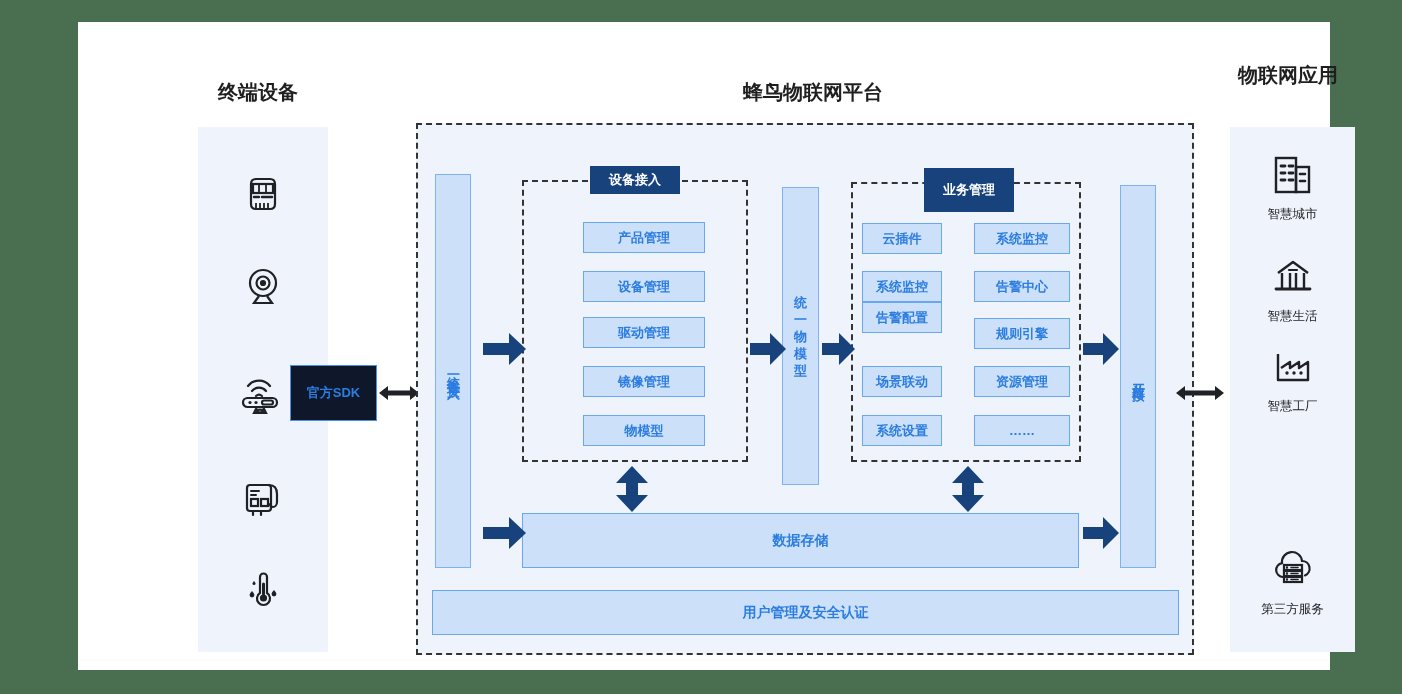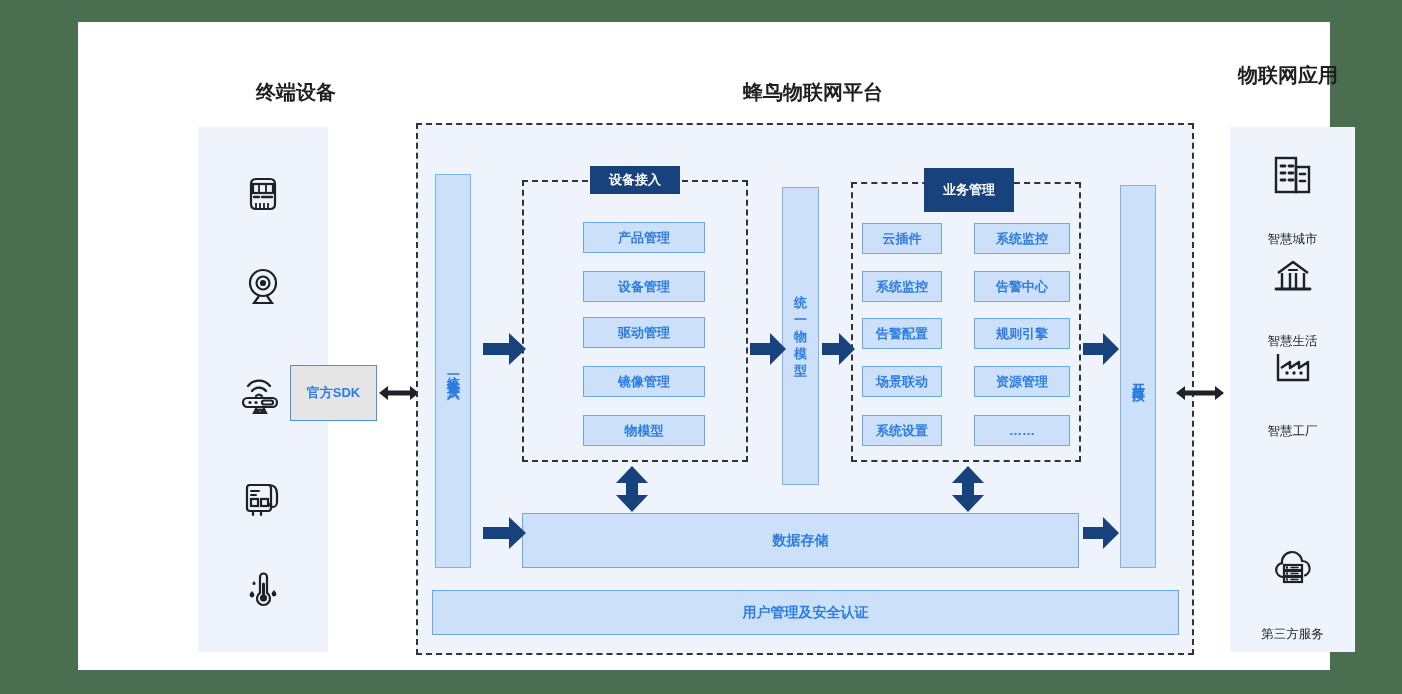--- a/index.html
+++ b/index.html
@@ -13,40 +13,40 @@
   .card {
     position:absolute; left:78px; top:22px;
     width:1252px; height:648px;
     background:#ffffff;
   }
   
   .col-title {
     position:absolute; font-size:20px; font-weight:bold; color:#1f1f1f;
     white-space:nowrap;
   }
-  #title-terminal { left:140px; top:57px;margin-left:38px; }
+  #title-terminal { left:140px; top:57px; }
   #title-platform { left:665px; top:57px; }
   #title-apps     { left:1160px; top:40px; }
 
   
   .panel-light { position:absolute; background:#eef3fc; }
   #terminal-panel { left:120px; top:105px; width:130px; height:525px; }
   #apps-panel     { left:1152px; top:105px; width:125px; height:525px; }
 
   
   .dev-icon {
     position:absolute; left:120px; width:130px; height:72px;
     display:flex; align-items:center; justify-content:center;
   }
   .dev-icon svg { display:block; }
 
   
   #sdk-box {
     position:absolute; left:212px; top:343px; width:87px; height:56px;
-    background:#e5e5e5; border:1px solid #4a90e8;
+    background:#0f172a; border:1px solid #4a90e8;
     display:flex; align-items:center; justify-content:center;
     font-size:13px; color:#2b7de0; font-weight:bold;
   }
 
   
   #platform-box {
     position:absolute; left:338px; top:101px; width:778px; height:532px;
     border:2px dashed #333; background:#eef3fc;
   }
 
@@ -110,21 +110,21 @@
   #bar-storage  { left:444px; top:491px; width:557px; height:55px; }
   #bar-security { left:354px; top:568px; width:747px; height:45px; }
 
   
   .arrow { position:absolute; }
   .arrow svg { display:block; }
 
   
   .app-item {
     position:absolute; left:1152px; width:125px;
-    display:flex; flex-direction:column; align-items:center;gap:25px;
+    display:flex; flex-direction:column; align-items:center;
   }
   .app-label { font-size:12.5px; color:#1f1f1f; margin-top:4px; white-space:nowrap; }
 </style>
 </head>
 <body>
 
 <div class="card">
 
   <div class="col-title" id="title-terminal">终端设备</div>
   <div class="col-title" id="title-platform">蜂鸟物联网平台</div>
@@ -216,21 +216,21 @@
   <div class="chip chip-dev" style="top:249px">设备管理</div>
   <div class="chip chip-dev" style="top:295px">驱动管理</div>
   <div class="chip chip-dev" style="top:344px">镜像管理</div>
   <div class="chip chip-dev" style="top:393px">物模型</div>
 
   <div class="group-box" id="group-biz"></div>
   <div class="group-badge" id="badge-biz">业务管理</div>
 
   <div class="chip chip-biz-l" style="top:201px">云插件</div>
   <div class="chip chip-biz-l" style="top:249px">系统监控</div>
-  <div class="chip chip-biz-l" style="top:296px">告警配置</div>
+  <div class="chip chip-biz-l" style="top:280px">告警配置</div>
   <div class="chip chip-biz-l" style="top:344px">场景联动</div>
   <div class="chip chip-biz-l" style="top:393px">系统设置</div>
 
   <div class="chip chip-biz-r" style="top:201px">系统监控</div>
   <div class="chip chip-biz-r" style="top:249px">告警中心</div>
   <div class="chip chip-biz-r" style="top:296px">规则引擎</div>
   <div class="chip chip-biz-r" style="top:344px">资源管理</div>
   <div class="chip chip-biz-r" style="top:393px">……</div>
 
   <div class="wide-bar" id="bar-storage">数据存储</div>

